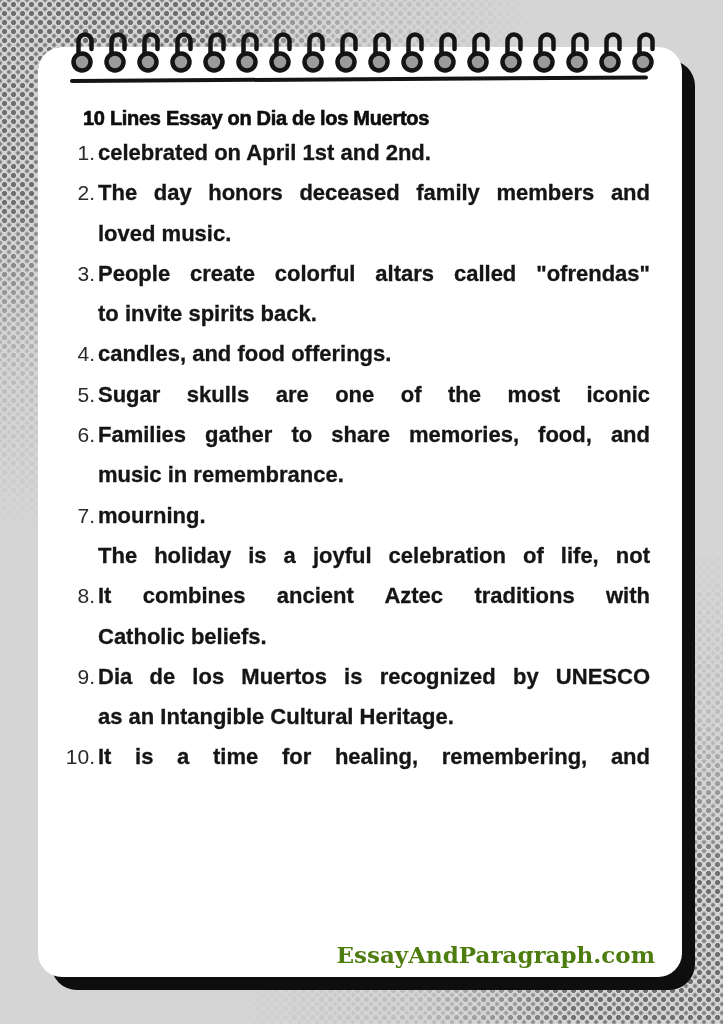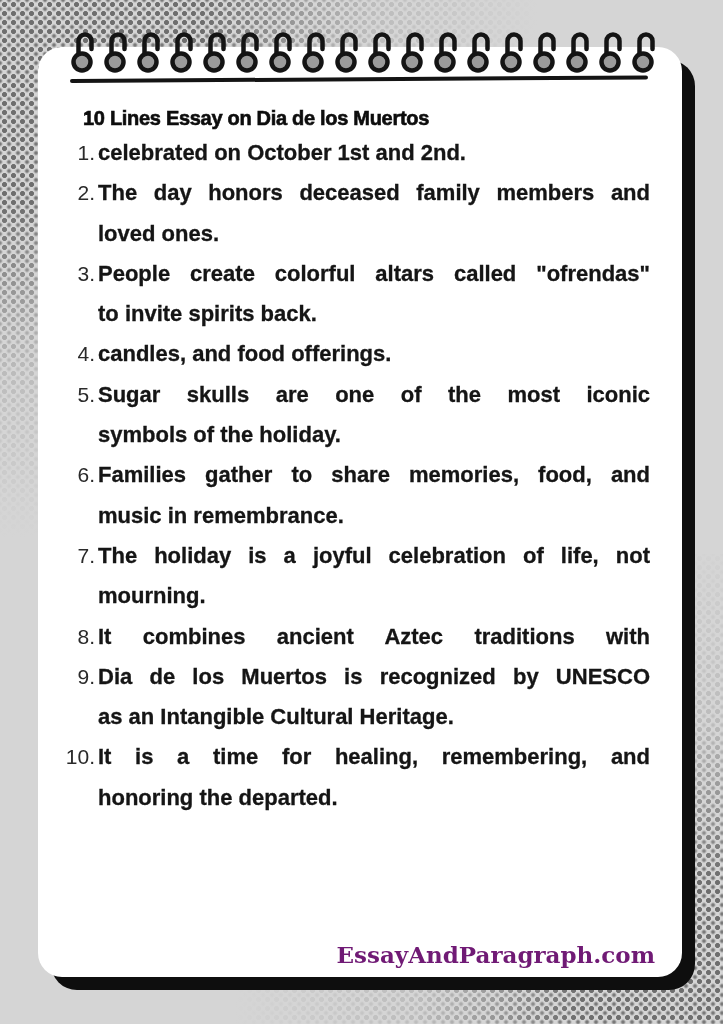--- a/index.html
+++ b/index.html
@@ -65,21 +65,21 @@
   .num{
     position:absolute;left:-48px;top:0;width:45px;text-align:right;
     font-weight:400;font-size:21px;line-height:40.3px;color:#2a2a2a;
     -webkit-text-stroke:0 transparent;
   }
   .ln{text-align:left;}
   .ln.j{text-align:justify;text-align-last:justify;}
   .footer{
     position:absolute;right:27px;top:893px;
     font-family:"DejaVu Serif",serif;font-weight:bold;
-    font-size:23px;line-height:30px;color:#701a75;
+    font-size:23px;line-height:30px;color:#4d7c0f;
   }
 </style>
 </head>
 <body>
 
 <div class="stage">
 
   <div class="dots dots-tl"></div>
   <div class="fade fade-tl"></div>
   <div class="dots dots-br"></div>
@@ -87,64 +87,63 @@
 
   <div class="card-shadow"></div>
 
   <div class="card">
     <div class="rule"></div>
     <h1 class="title">10 Lines Essay on Dia de los Muertos</h1>
 
     <div class="list">
       <div class="item">
         <span class="num">1.</span>
-        <div class="ln">celebrated on October 1st and 2nd.</div>
+        <div class="ln">celebrated on April 1st and 2nd.</div>
       </div>
       <div class="item">
         <span class="num">2.</span>
         <div class="ln j">The day honors deceased family members and</div>
-        <div class="ln">loved ones.</div>
+        <div class="ln">loved music.</div>
       </div>
       <div class="item">
         <span class="num">3.</span>
         <div class="ln j">People create colorful altars called "ofrendas"</div>
         <div class="ln">to invite spirits back.</div>
       </div>
       <div class="item">
         <span class="num">4.</span>
         <div class="ln">candles, and food offerings.</div>
       </div>
       <div class="item">
         <span class="num">5.</span>
         <div class="ln j">Sugar skulls are one of the most iconic</div>
-        <div class="ln">symbols of the holiday.</div>
       </div>
       <div class="item">
         <span class="num">6.</span>
         <div class="ln j">Families gather to share memories, food, and</div>
         <div class="ln">music in remembrance.</div>
       </div>
       <div class="item">
         <span class="num">7.</span>
+        <div class="ln">mourning.</div>
         <div class="ln j">The holiday is a joyful celebration of life, not</div>
-        <div class="ln">mourning.</div>
       </div>
       <div class="item">
         <span class="num">8.</span>
         <div class="ln j">It combines ancient Aztec traditions with</div>
+        <div class="ln">Catholic beliefs.</div>
       </div>
       <div class="item">
         <span class="num">9.</span>
         <div class="ln j">Dia de los Muertos is recognized by UNESCO</div>
         <div class="ln">as an Intangible Cultural Heritage.</div>
       </div>
       <div class="item">
         <span class="num">10.</span>
         <div class="ln j">It is a time for healing, remembering, and</div>
-        <div class="ln">honoring the departed.</div>
       </div>
     </div>
 
     <div class="footer">EssayAndParagraph.com</div>
   </div>
 
   <svg class="rings" width="723" height="110" viewBox="0 0 723 110">
       <path d="M 78.5 58 L 78.5 41 A 6.5 6.5 0 0 1 91.5 41 L 91.5 49" fill="none" stroke="#141414" stroke-width="4.5" stroke-linecap="round"></path>
       <circle cx="82" cy="62" r="8.5" fill="#9b9b9b" stroke="#141414" stroke-width="4.5"></circle>
       <path d="M 111.5 58 L 111.5 41 A 6.5 6.5 0 0 1 124.5 41 L 124.5 49" fill="none" stroke="#141414" stroke-width="4.5" stroke-linecap="round"></path>

